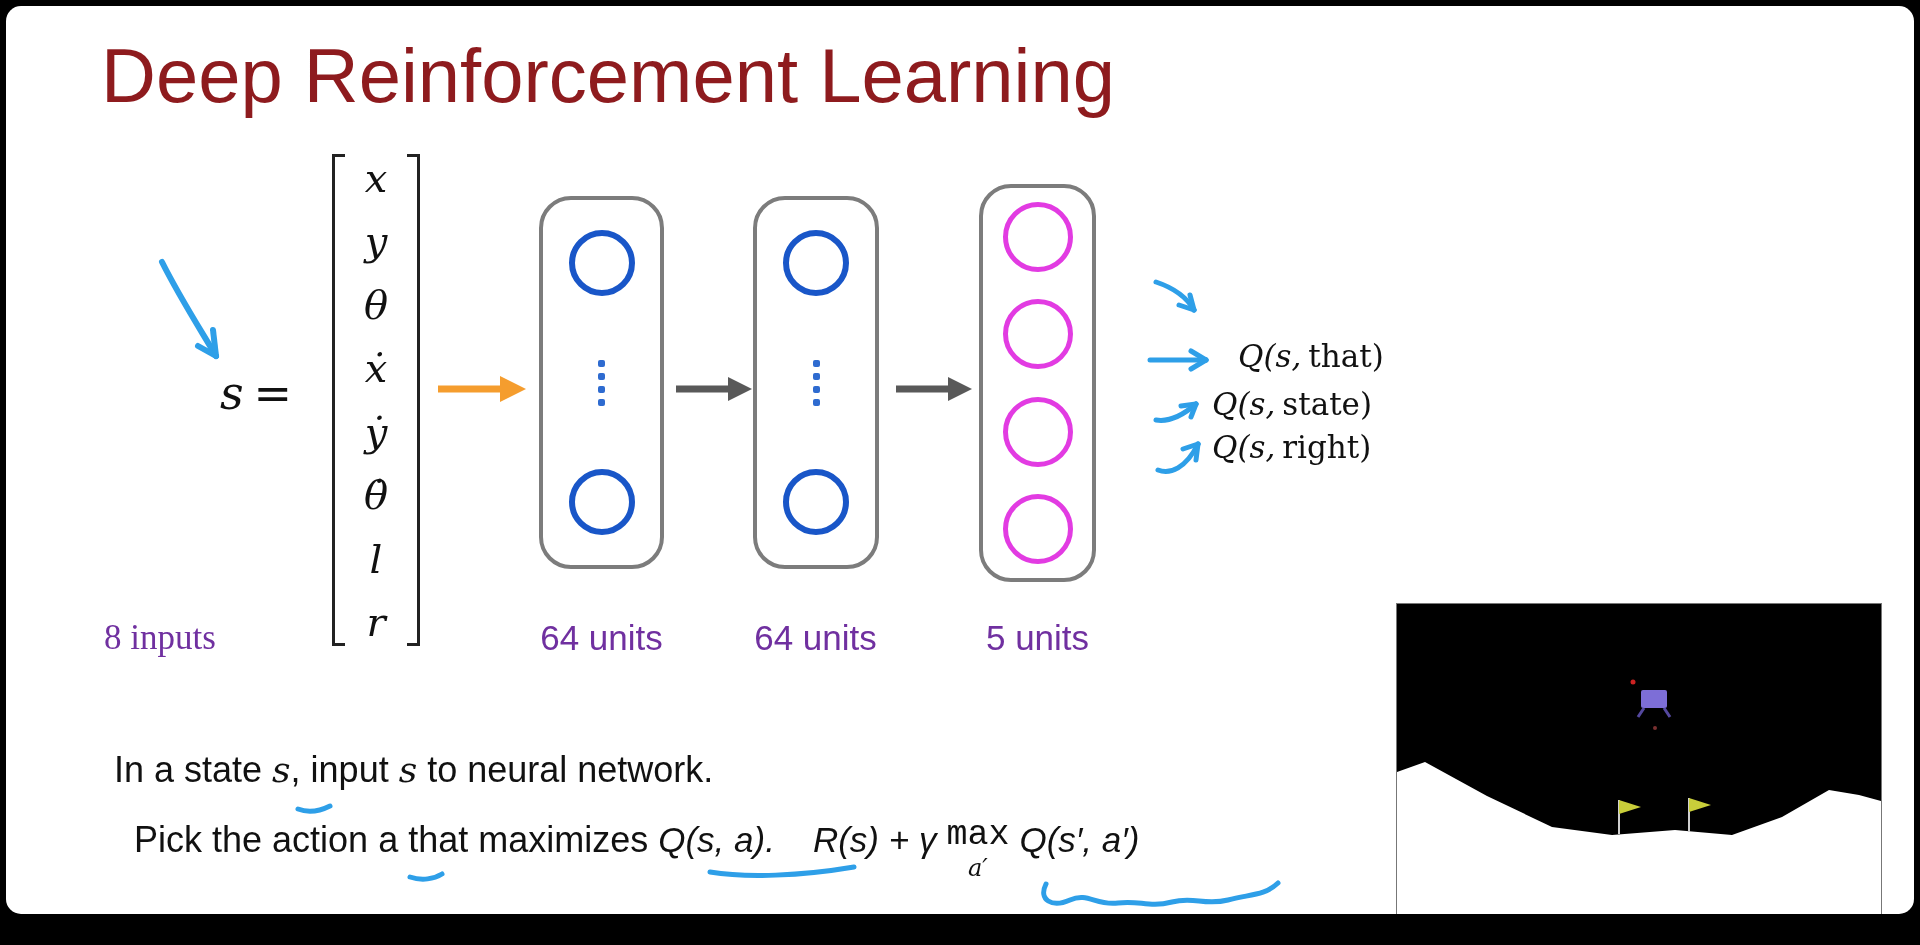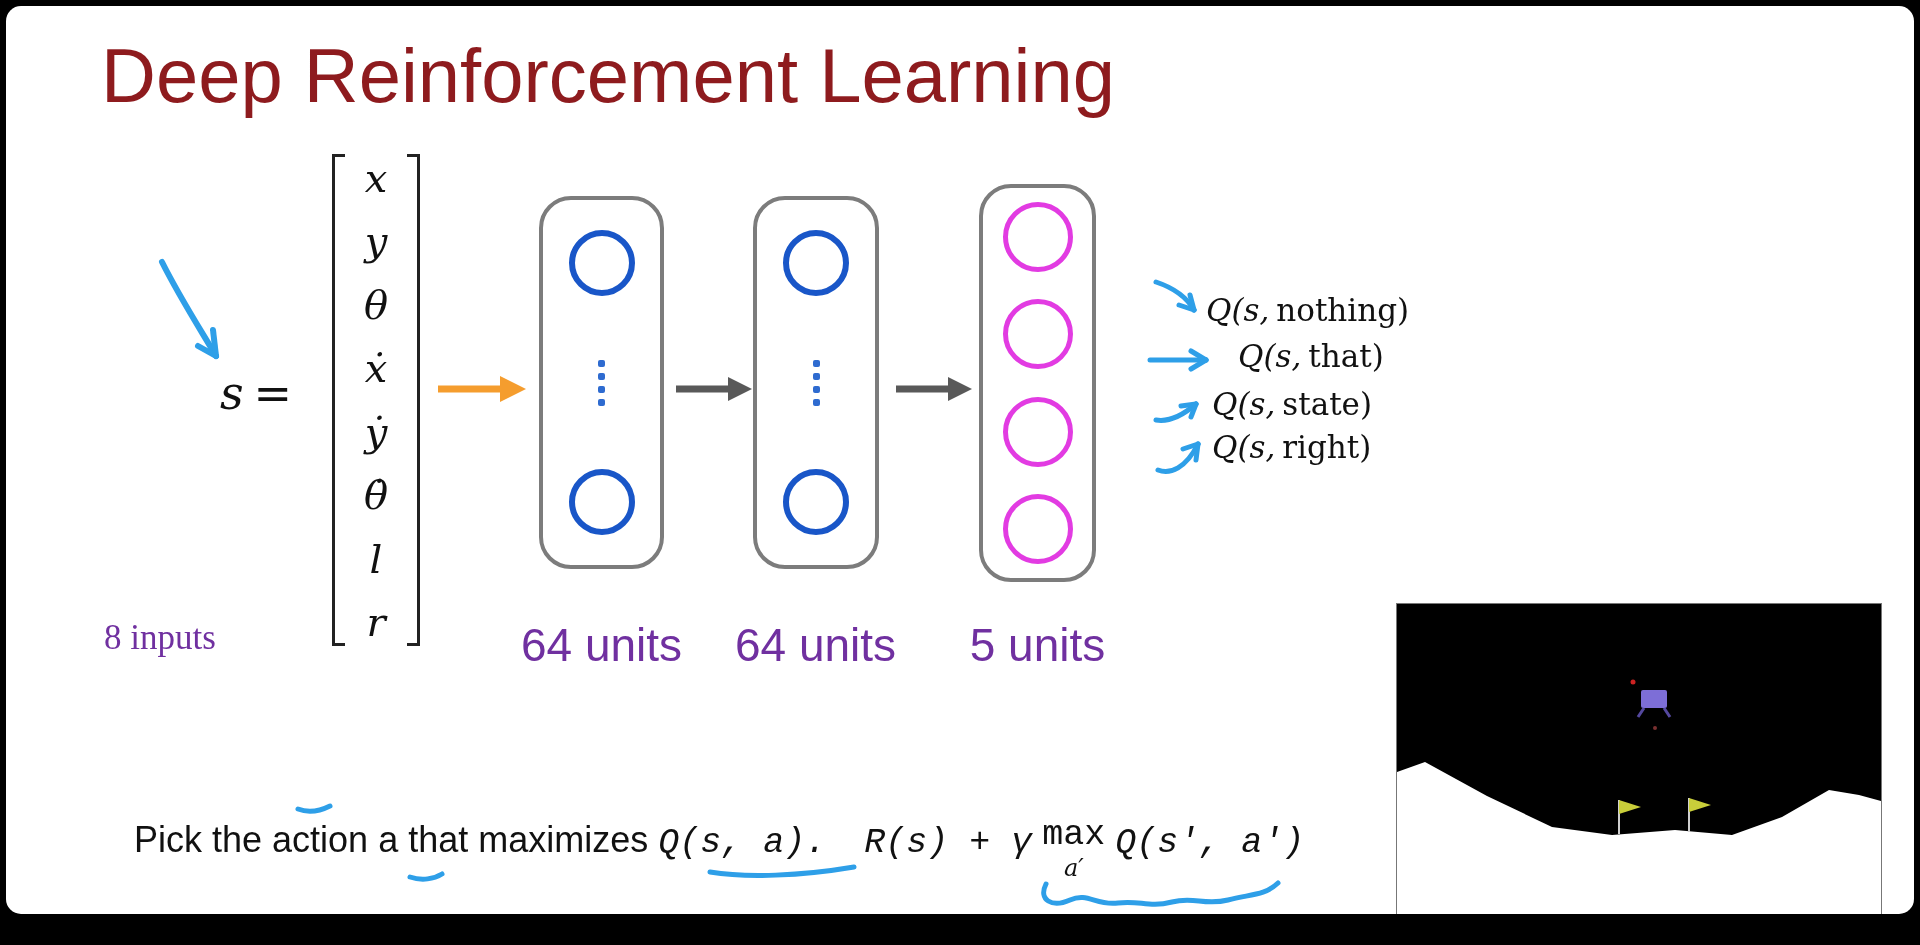--- a/index.html
+++ b/index.html
@@ -22,30 +22,30 @@
 
   
   .layer{position:absolute;border:4px solid #7c7c7c;border-radius:32px;display:flex;flex-direction:column;align-items:center;justify-content:space-between;box-sizing:border-box;background:#fff;}
   .lay-pad{padding:30px 0;}
   .out-pad{padding:14px 0;}
   .circle{border-radius:50%;box-sizing:border-box;background:#fff;}
   .c-hidden{width:66px;height:66px;border:6px solid #1956C8;}
   .c-out{width:70px;height:70px;border:5px solid #E23BE2;}
   .dots{display:flex;flex-direction:column;gap:6px;}
   .dots span{width:7px;height:7px;border-radius:2px;background:#2E6BD0;}
-  .layer-label{position:absolute;font-size:46px;color:#7030A0;text-align:center;}
+  .layer-label{position:absolute;font-size:35px;color:#7030A0;text-align:center;}
 
   
   .qtext{position:absolute;font-size:31px;color:#111;white-space:nowrap;}
   .qtext .act{margin-left:7px;}
 
   
   .note{position:absolute;font-size:36px;color:#111;white-space:nowrap;line-height:1.2;}
   .note .mi{font-size:36px;}
-  .fml{font-family:Liberation Mono, monospace;font-style:italic;font-size:35px;}
+  .fml{font-family:Liberation Sans, sans-serif;font-style:italic;font-size:35px;}
   .spacer{display:inline-block;width:38px;}
   .maxblock{display:inline-flex;flex-direction:column;align-items:center;vertical-align:top;margin:0 10px;line-height:1;}
   .maxblock .mx{font-family:Liberation Mono, monospace;font-size:35px;}
   .maxblock .sub{font-family:"DejaVu Serif",serif;font-style:italic;font-size:24px;margin-top:3px;}
 
   
   .anno{position:absolute;overflow:visible;}
   .anno path,.anno line{stroke:#2E9FE8;stroke-width:5;fill:none;stroke-linecap:round;stroke-linejoin:round;}
   .anno.thick path{stroke-width:6;}
 
@@ -135,23 +135,20 @@
 
   <div class="layer-label" style="left:503px;top:612px;width:185px">64 units</div>
   <div class="layer-label" style="left:717px;top:612px;width:185px">64 units</div>
   <div class="layer-label" style="left:943px;top:612px;width:177px">5 units</div>
 
   <svg class="anno" style="left:1146px;top:272px" width="50" height="42">
     <path d="M4,4 C22,10 34,18 42,32"></path>
       <path d="M42,32 L27,27"></path>
       <path d="M42,32 L38,17"></path>
   </svg>
-  <span class="qtext" style="left:1200px;top:286px">
-    <span class="mi">Q(s,</span><span class="mrm act">nothing)</span>
-  </span>
 
   <svg class="anno" style="left:1140px;top:340px" width="78" height="28">
     <path d="M4,14 L60,14"></path>
       <path d="M60,14 L45,5"></path>
       <path d="M60,14 L45,23"></path>
   </svg>
   <span class="qtext" style="left:1232px;top:332px">
     <span class="mi">Q(s,</span><span class="mrm act">that)</span>
   </span>
 
@@ -166,20 +163,23 @@
 
   <svg class="anno" style="left:1146px;top:426px" width="54" height="44">
     <path d="M6,38 C18,43 34,36 46,12"></path>
       <path d="M46,12 L31,17"></path>
       <path d="M46,12 L44,28"></path>
   </svg>
   <span class="qtext" style="left:1206px;top:423px">
     <span class="mi">Q(s,</span><span class="mrm act">right)</span>
   </span>
 
+  <div class="note" style="left:108px;top:742px">
+    <span>In a state </span><span class="mi">s</span><span>, input </span><span class="mi">s</span><span> to neural network.</span>
+  </div>
 
   <div class="note" style="left:128px;top:812px">
     <span>Pick the action </span><span>a</span><span> that maximizes </span><span class="fml">Q(s, a).</span><span class="spacer"></span><span class="fml">R(s) + γ</span><span class="maxblock">
         <span class="mx">max</span>
         <span class="sub">a′</span>
       </span><span class="fml">Q(s′, a′)</span>
   </div>
 
   <svg class="anno" style="left:288px;top:794px" width="40" height="16">
     <path d="M4,9 C14,13 26,11 36,6"></path>

